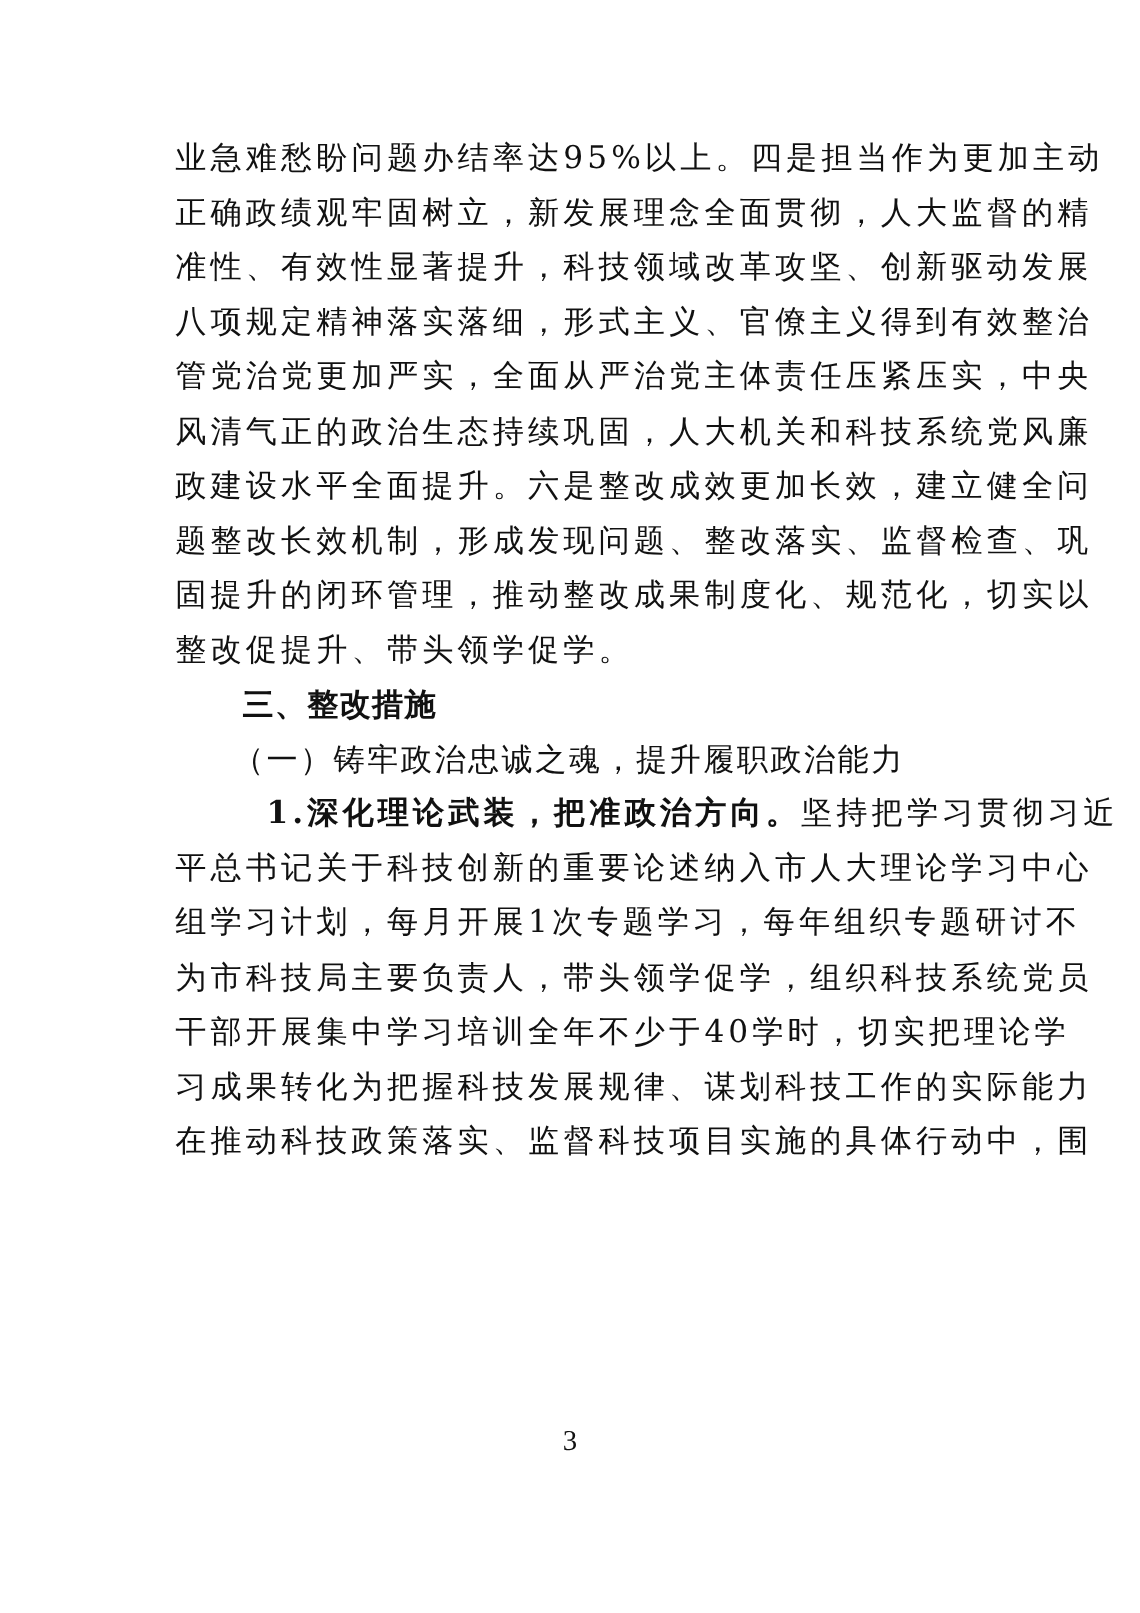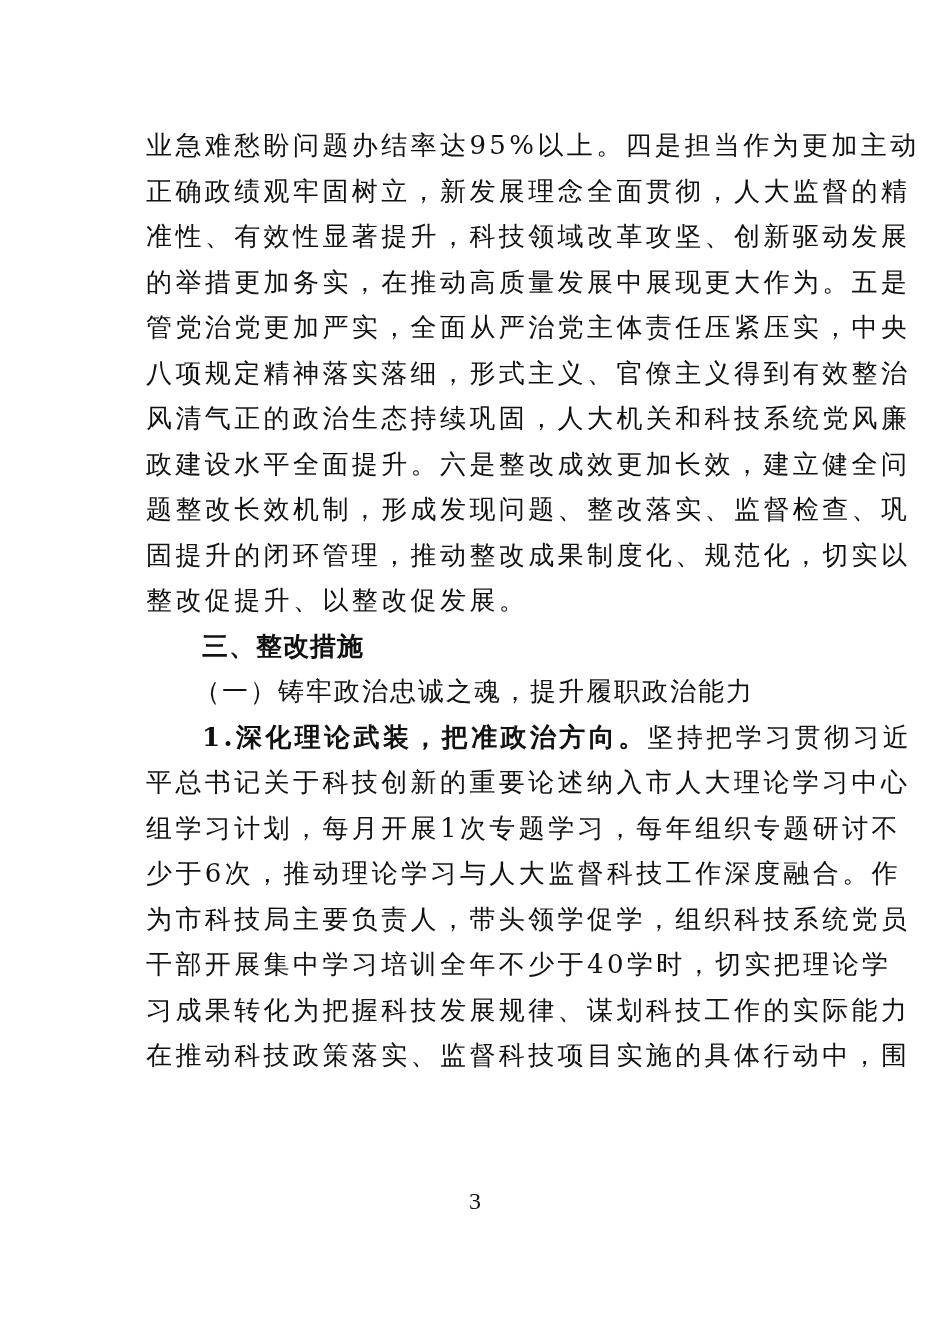--- a/index.html
+++ b/index.html
@@ -19,21 +19,21 @@
       position: absolute;
       left: 0;
       top: 0;
       width: 950px;
       height: 1344px;
       background: #ffffff;
     }
     .body-text {
       position: absolute;
       left: 146px;
-      top: 123px;
+      top: 110px;
       width: 662px;
     }
     .line {
       height: 45.5px;
       line-height: 45.5px;
       font-size: 26px;
       letter-spacing: 3.4px;
       white-space: nowrap;
       overflow: visible;
       text-align: justify;
@@ -52,55 +52,54 @@
       text-align-last: left;
     }
     .h-sub {
       font-family: Liberation Serif, serif;
       letter-spacing: 2px;
       text-align-last: left;
       padding-left: 48px;
     }
     .bold {
       font-weight: bold;
+      margin-left: 20px;
     }
     .page-number {
       position: absolute;
       left: 0;
       width: 950px;
       top: 1188px;
       text-align: center;
       font-size: 24px;
       font-family: "Liberation Serif", "DejaVu Serif", serif;
     }
   </style>
 </head>
 <body>
 
 <div class="page">
   <div class="body-text">
     <div class="line">业急难愁盼问题办结率达95%以上。四是担当作为更加主动</div>
     <div class="line">正确政绩观牢固树立，新发展理念全面贯彻，人大监督的精</div>
     <div class="line">准性、有效性显著提升，科技领域改革攻坚、创新驱动发展</div>
-    <div class="line">的举措更加务实，在推动高质量发展中展现更大作为。五是</div>
+    <div class="line">八项规定精神落实落细，形式主义、官僚主义得到有效整治</div>
     <div class="line">管党治党更加严实，全面从严治党主体责任压紧压实，中央</div>
-    <div class="line">八项规定精神落实落细，形式主义、官僚主义得到有效整治</div>
     <div class="line">风清气正的政治生态持续巩固，人大机关和科技系统党风廉</div>
     <div class="line">政建设水平全面提升。六是整改成效更加长效，建立健全问</div>
     <div class="line">题整改长效机制，形成发现问题、整改落实、监督检查、巩</div>
     <div class="line">固提升的闭环管理，推动整改成果制度化、规范化，切实以</div>
-    <div class="line last">整改促提升、以整改促发展。</div>
+    <div class="line last">整改促提升、带头领学促学。</div>
 
     <div class="line indent h-section">三、整改措施</div>
     <div class="line h-sub">（一）铸牢政治忠诚之魂，提升履职政治能力</div>
 
     <div class="line indent"><span class="bold">1.深化理论武装，把准政治方向。</span><span>坚持把学习贯彻习近</span></div>
     <div class="line">平总书记关于科技创新的重要论述纳入市人大理论学习中心</div>
     <div class="line">组学习计划，每月开展1次专题学习，每年组织专题研讨不</div>
-    <div class="line">少于6次，推动理论学习与人大监督科技工作深度融合。作</div>
     <div class="line">为市科技局主要负责人，带头领学促学，组织科技系统党员</div>
     <div class="line">干部开展集中学习培训全年不少于40学时，切实把理论学</div>
     <div class="line">习成果转化为把握科技发展规律、谋划科技工作的实际能力</div>
     <div class="line">在推动科技政策落实、监督科技项目实施的具体行动中，围</div>
   </div>
 
   <div class="page-number">3</div>
 </div>
 
 </body></html>

